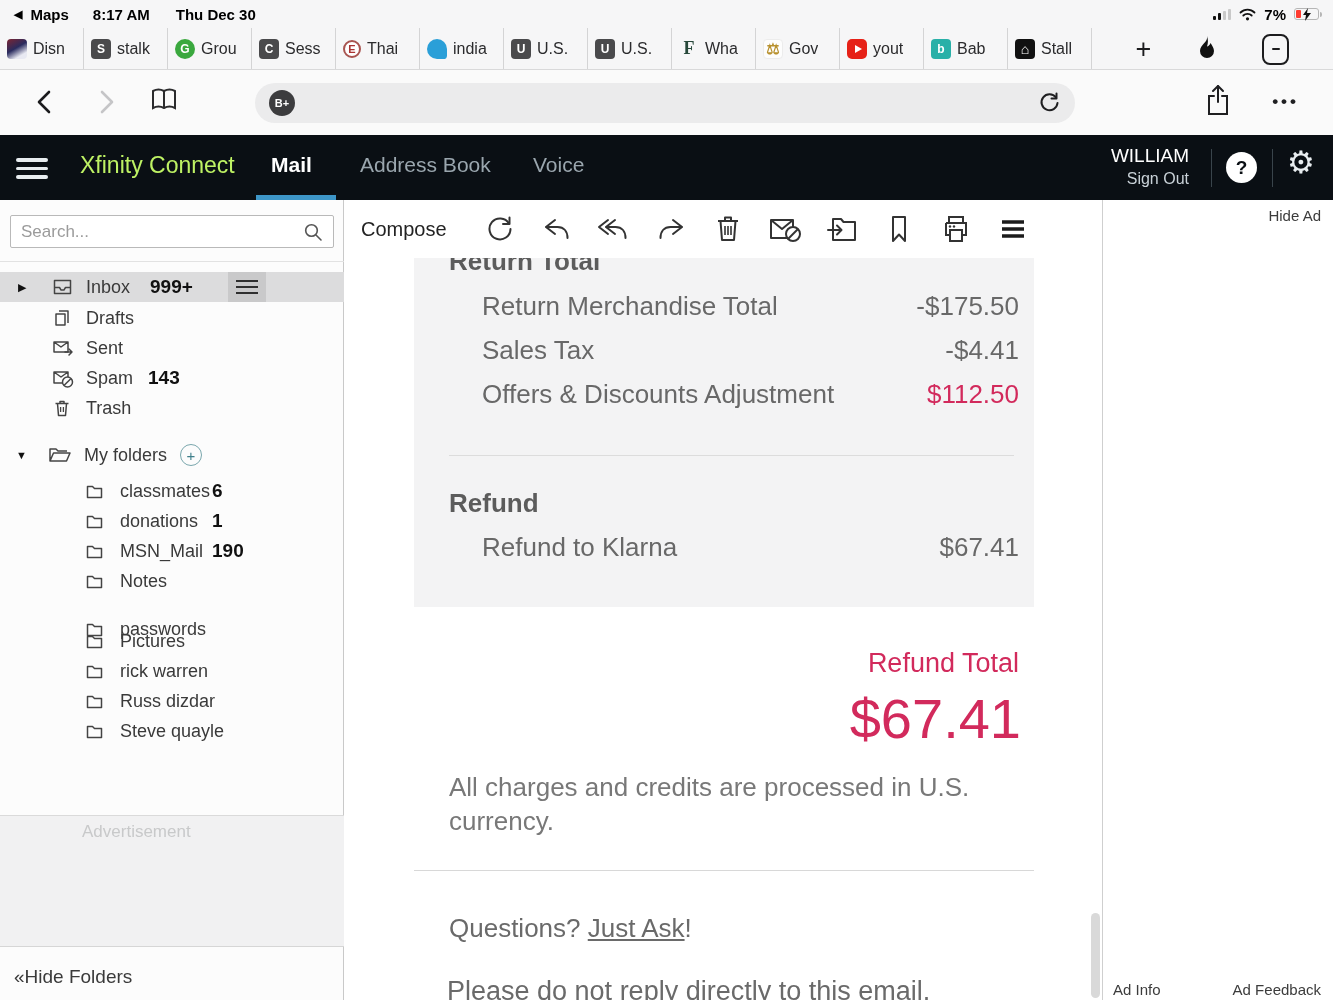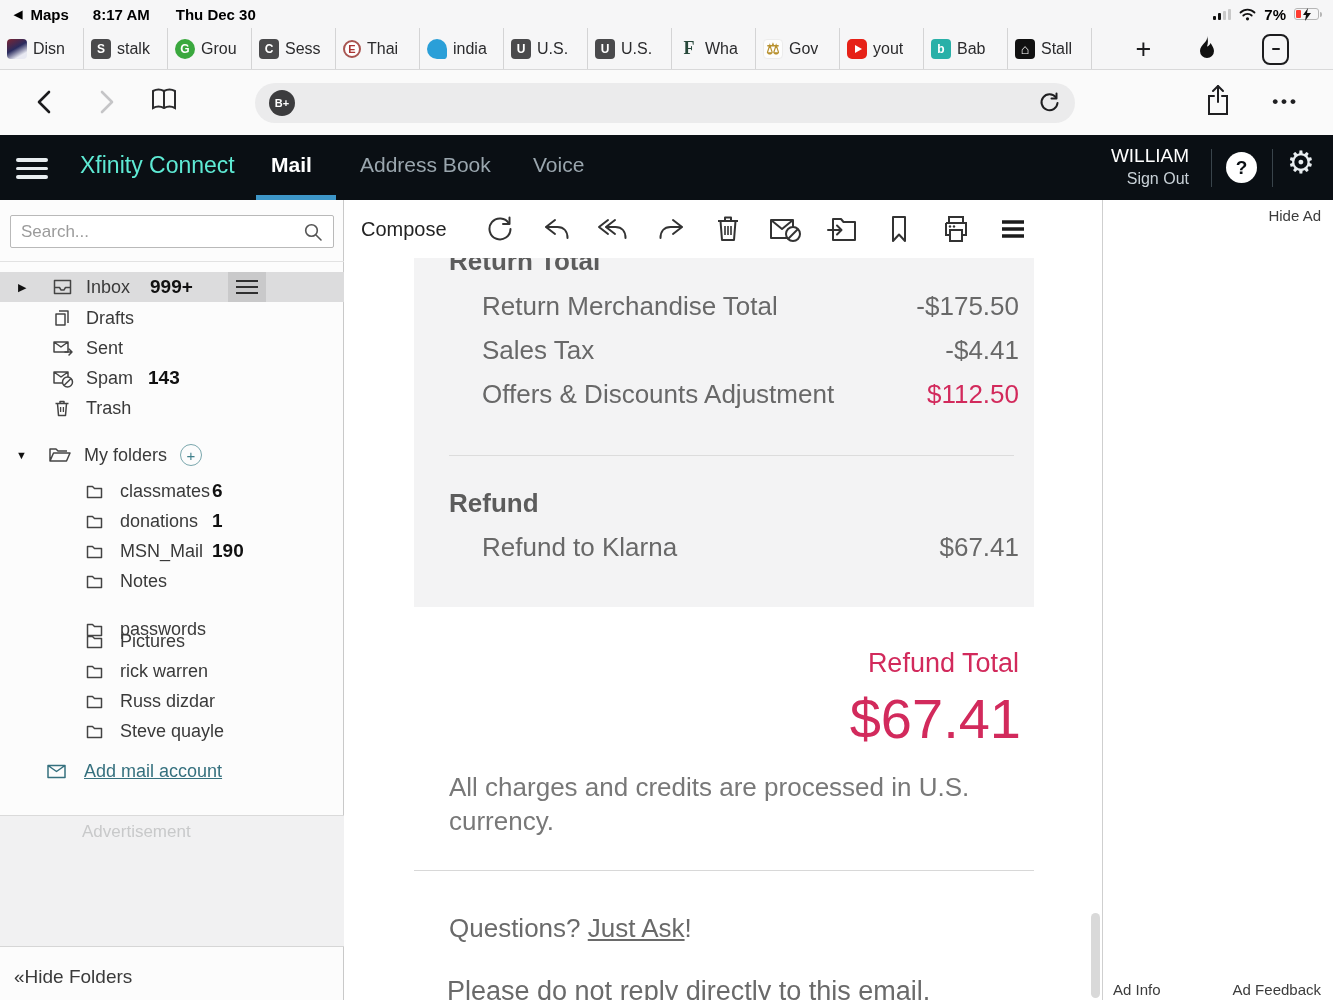--- a/index.html
+++ b/index.html
@@ -56,21 +56,21 @@
     display:flex;align-items:center;justify-content:center;flex:none;}
   .urltext{font-size:19px;color:#1f1f21;white-space:nowrap;overflow:hidden;}
   .urltext .path{color:#97979c;}
   .pill-refresh{margin-left:auto;}
   .ellipsis{position:absolute;right:34px;top:22px;font-size:17px;letter-spacing:3px;font-weight:bold;color:#1f1f21;}
 
   
   .xnav{position:absolute;left:0;top:135px;width:1333px;height:65px;background:#0a0f14;}
   .burger{position:absolute;left:16px;top:23px;width:32px;}
   .burger i{display:block;height:3.5px;background:#e8edf0;border-radius:2px;margin-bottom:5px;}
-  .xtitle{position:absolute;left:80px;top:17px;font-size:23px;color:#5eead4;}
+  .xtitle{position:absolute;left:80px;top:17px;font-size:23px;color:#bef264;}
   .xtab{position:absolute;top:18px;font-size:21px;color:#9aa6ae;}
   .xtab.active{color:#fff;font-weight:bold;}
   .mail-underline{position:absolute;left:256px;bottom:0;width:80px;height:5px;background:#3d96c8;}
   .xuser{position:absolute;right:144px;top:10px;text-align:right;}
   .xuser .name{font-size:19px;color:#fff;}
   .xuser .signout{font-size:16px;color:#c9d2d8;margin-top:3px;}
   .xdiv{position:absolute;top:14px;width:1px;height:38px;background:#39444b;}
   .helpbtn{position:absolute;left:1226px;top:17px;width:31px;height:31px;border-radius:50%;background:#fff;
     color:#0a0f14;font-weight:bold;font-size:19px;display:flex;align-items:center;justify-content:center;}
   .gearbtn{position:absolute;left:1287px;top:12px;font-size:31px;color:#e8edf0;line-height:1;}
@@ -466,26 +466,20 @@
             <span class="fic">
               <svg width="19" height="17" viewBox="0 0 19 17">
                 <path d="M2.5 14.5v-11h5l2 2h7v9z" fill="none" stroke="#444" stroke-width="1.5" stroke-linejoin="round"></path>
               </svg>
             </span>
             <span class="flbl">Steve quayle</span>
             <span class="count"></span>
           </div>
         </div>
 
-      <div class="addmail">
-        <svg width="21" height="17" viewBox="0 0 21 17">
-          <path d="M2 2.5h17v12H2z M2 2.5l8.5 6 8.5-6" fill="none" stroke="#35707e" stroke-width="1.5" stroke-linejoin="round"></path>
-        </svg>
-        <a href="#">Add mail account</a>
-      </div>
 
       <div class="sb-divider2"></div>
       <div class="adblock">
         <span class="adlabel">Advertisement</span>
       </div>
       <div class="sb-divider3"></div>
       <div class="hidefolders">«Hide Folders</div>
     </div>
 
     <div class="mainarea">

